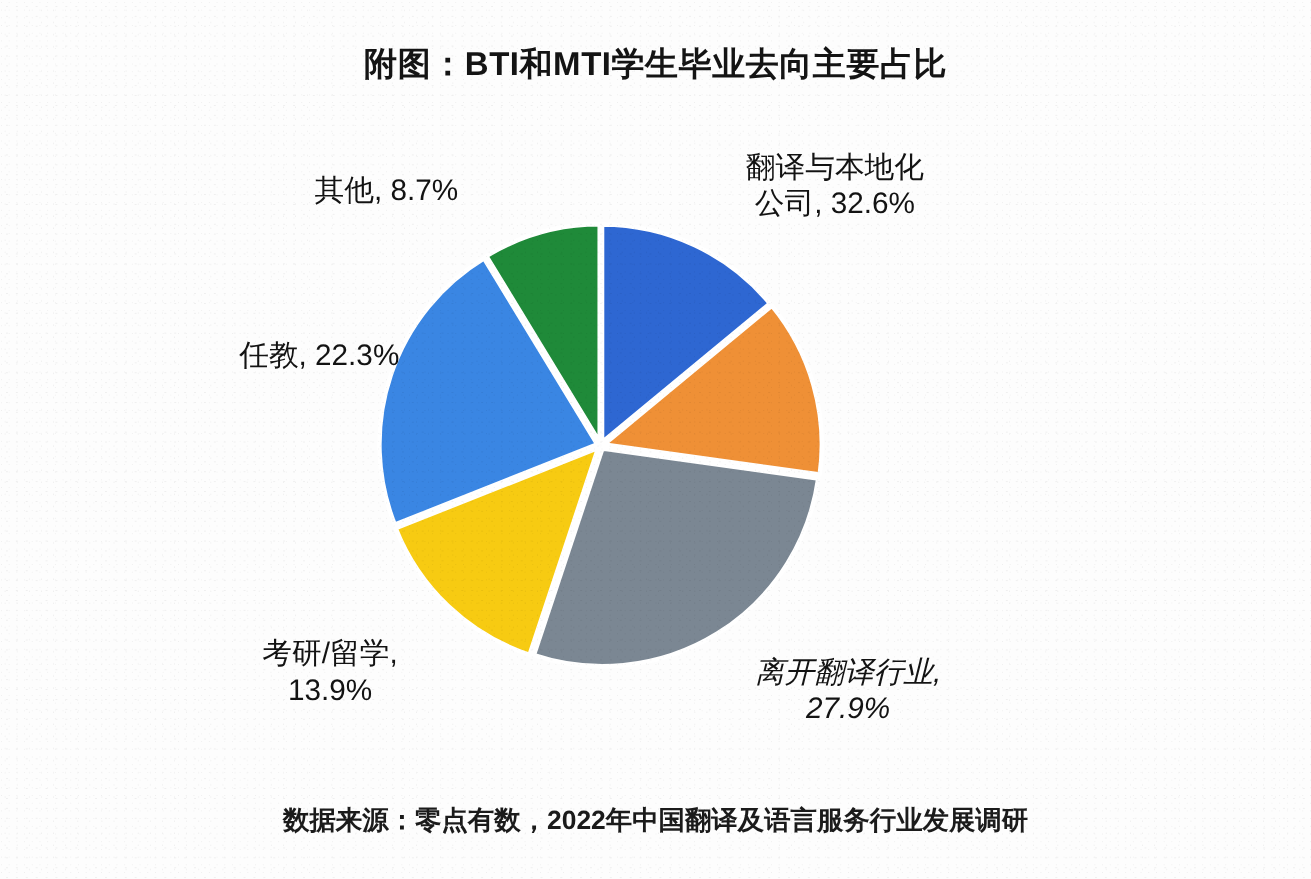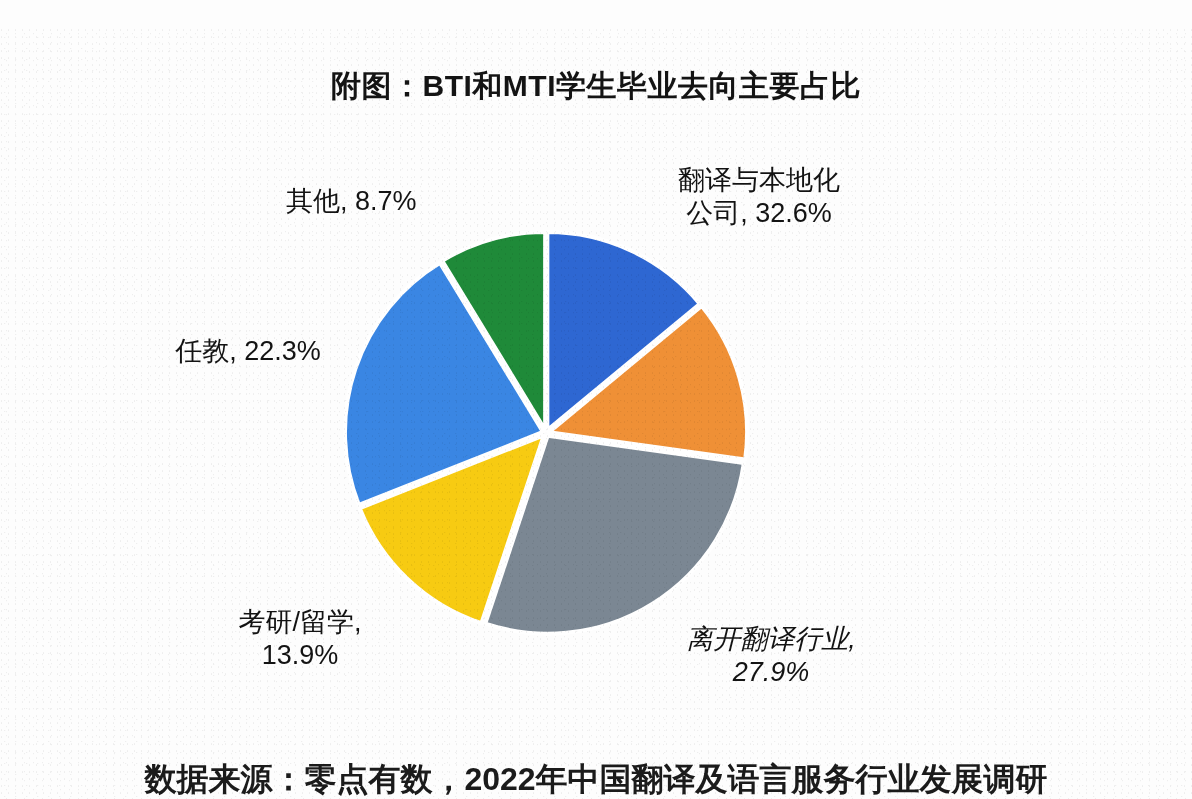--- a/index.html
+++ b/index.html
@@ -5,37 +5,37 @@
   html,body{margin:0;padding:0;}
   body{
     width:1192px;height:799px;
     background:#fdfdfd;
     font-family:"Liberation Sans","DejaVu Sans",sans-serif;
     color:#1a1a1a;
     overflow:hidden;
     position:relative;
   }
   #figure{
-    position:absolute;inset:0;margin-top:28px;
+    position:absolute;inset:0;
   }
   #chart-title{
     position:absolute;
     left:0;right:0;top:38px;
     text-align:center;
     font-size:30px;
     font-weight:bold;
     letter-spacing:0.5px;
     color:#141414;
     white-space:nowrap;
   }
   #source-note{
     position:absolute;
     left:0;right:0;top:730px;
     text-align:center;
-    font-size:32px;
+    font-size:24px;
     font-weight:bold;
     color:#1b1b1b;
     white-space:nowrap;
   }
   #pie-wrap{
     position:absolute;
     left:342px;top:201px;
     width:408px;height:408px;
   }
   #pie-svg{display:block;width:408px;height:408px;}
@@ -45,21 +45,21 @@
     font-size:27px;
     line-height:1.22;
     color:#131313;
     white-space:pre-line;
     font-weight:500;
   }
   .lbl-translation-company{ left:636px; top:136px; text-align:center; width:246px;}
   .lbl-inhouse-dept{ left:768px; top:333px; text-align:center; width:252px;}
   .lbl-left-industry{ left:640px; top:595px; text-align:center; width:262px;font-style:italic;}
   .lbl-postgrad{ left:188px; top:578px; text-align:center; width:224px;}
-  .lbl-teaching{ left:133px; top:307px; text-align:center; width:230px;}
+  .lbl-teaching{ left:133px; top:307px; text-align:right; width:230px;}
   .lbl-other{ left:286px; top:157px; text-align:left; width:220px;}
 
   
   #grain{
     position:absolute;inset:0;
     pointer-events:none;
     opacity:0.055;
     background-image:
       radial-gradient(circle at 20% 30%, #000 0.6px, transparent 0.7px),
       radial-gradient(circle at 70% 65%, #000 0.6px, transparent 0.7px),

